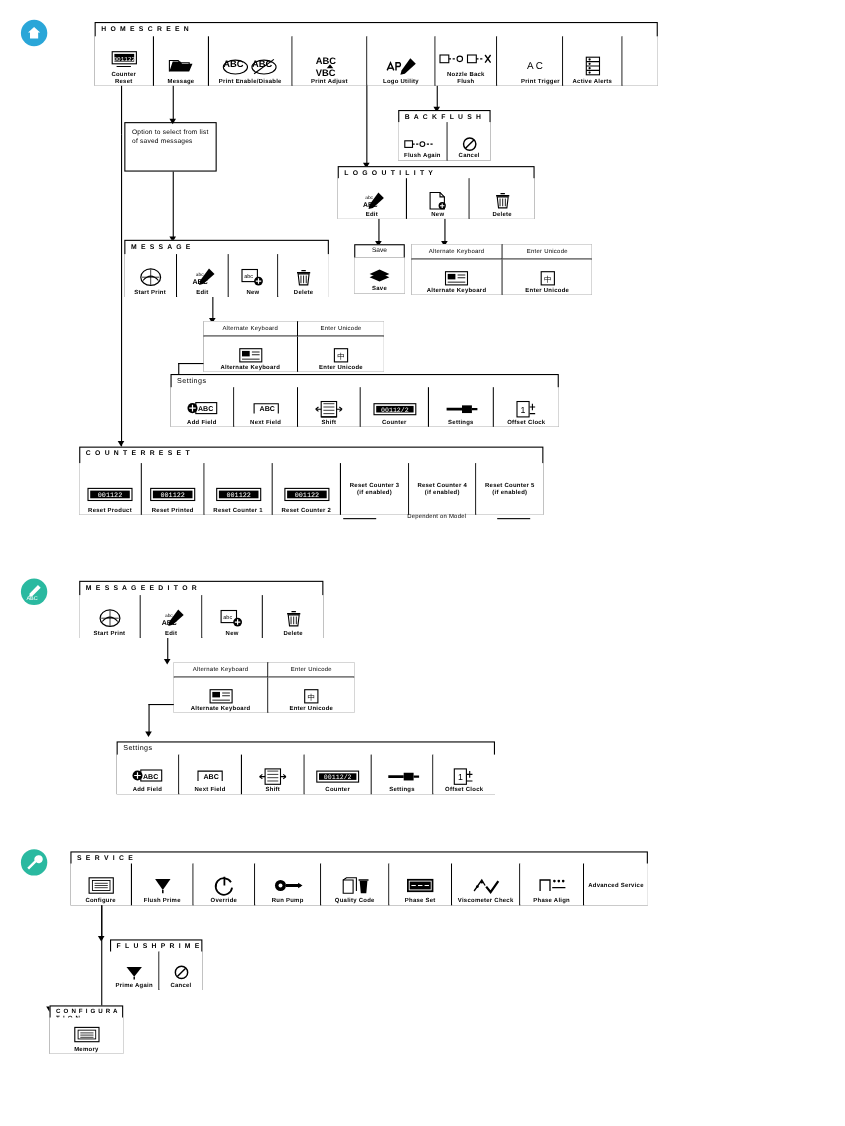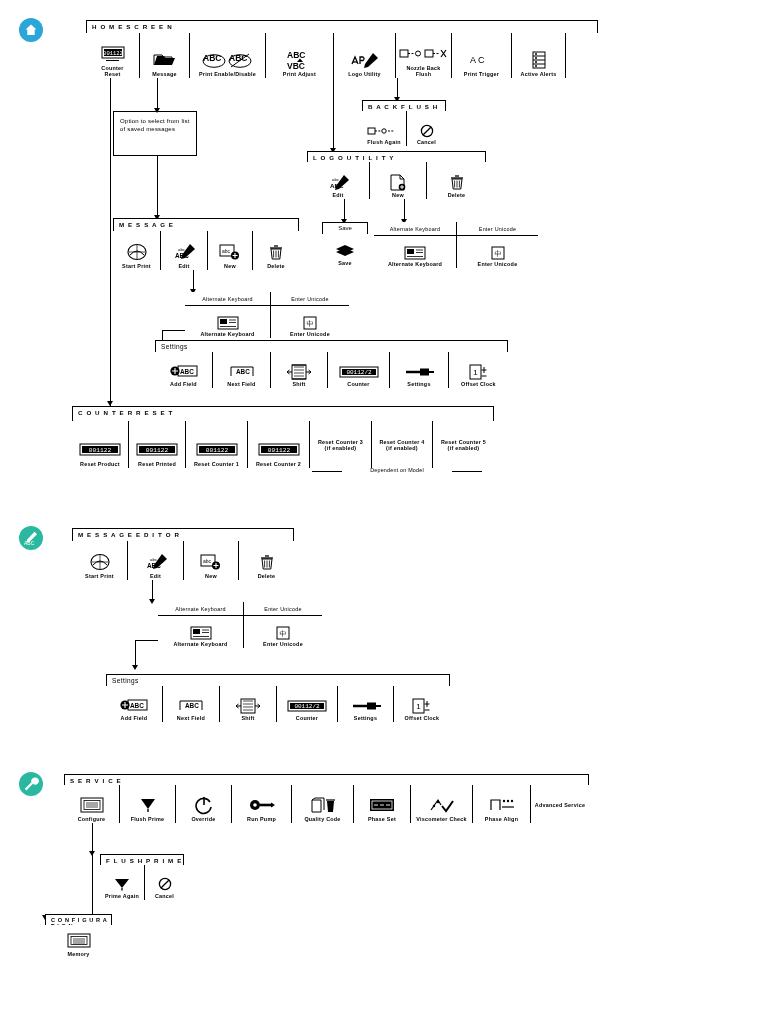--- a/index.html
+++ b/index.html
@@ -155,21 +155,21 @@
           <path d="M9 7.5 h7" stroke="#000" stroke-width="1" stroke-dasharray="2,1.5"></path>
           <circle cx="19" cy="7.5" r="2.5" fill="none" stroke="#000" stroke-width="1"></circle>
           <rect x="26" y="4" width="8" height="7" fill="none" stroke="#000" stroke-width="1"></rect>
           <path d="M34 7.5 h7" stroke="#000" stroke-width="1" stroke-dasharray="2,1.5"></path>
           <path d="M42 4 l5 7 M47 4 l-5 7" stroke="#000" stroke-width="1.2"></path>
         </svg>
       </div>
       <div class="lbl">Nozzle Back
 Flush</div>
     </div>
-    <div class="cell" style="width:60px;">
+    <div class="cell" style="width:60px;align-items:flex-end;">
       <div class="ico">
         <svg width="36" height="16" viewBox="0 0 36 16">
           <text x="6" y="11" font-size="9" font-family="Liberation Sans, sans-serif">A C</text>
         </svg>
       </div>
       <div class="lbl">Print Trigger</div>
     </div>
     <div class="cell" style="width:54px;border-right:1px solid #000;">
       <div class="ico">
         <svg width="20" height="18" viewBox="0 0 20 18">

